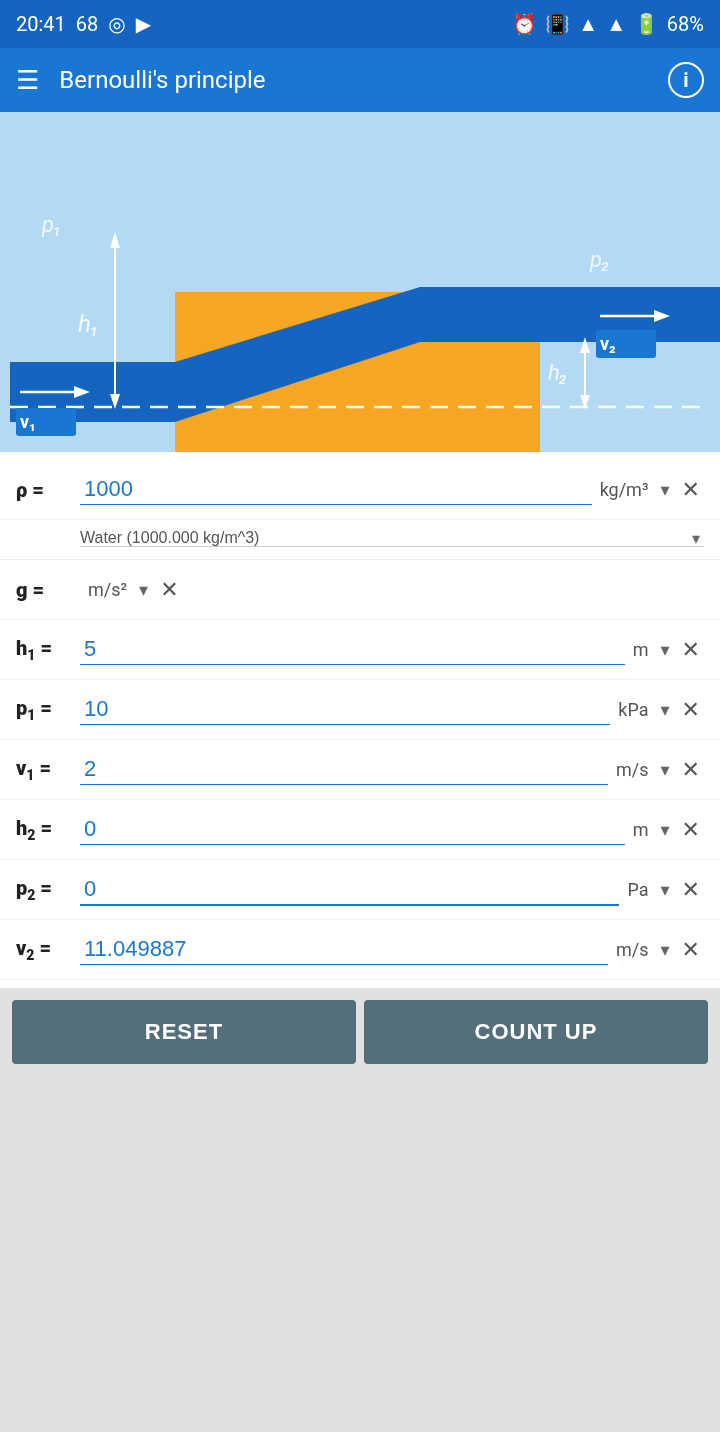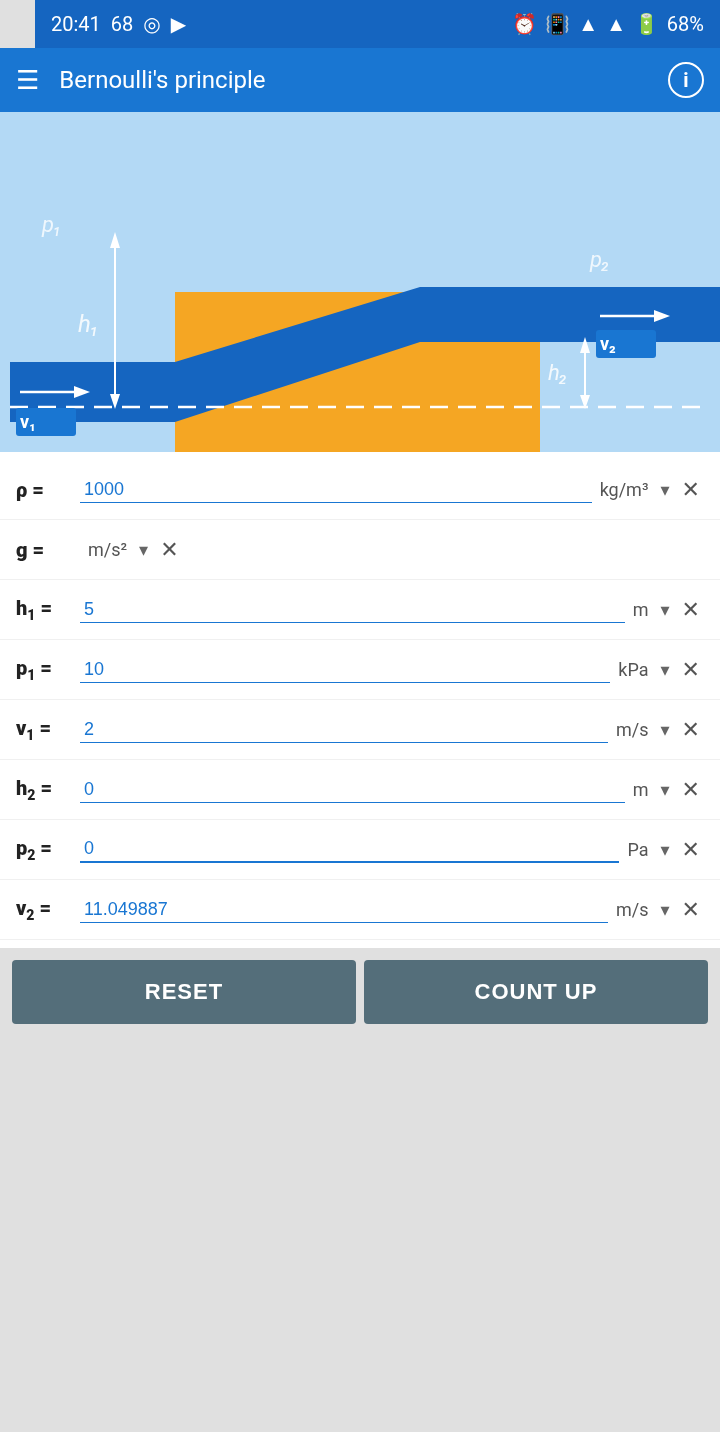--- a/index.html
+++ b/index.html
@@ -9,21 +9,20 @@
     
     .status-bar {
       background: #1565c0;
       color: white;
       display: flex;
       justify-content: space-between;
       align-items: center;
       padding: 6px 16px;
       font-size: 20px;
       height: 48px;
-      margin-left: 35px;
     }
     .status-left { display: flex; gap: 10px; align-items: center; }
     .status-right { display: flex; gap: 8px; align-items: center; }
 
     
     .header {
       background: #1976d2;
       color: white;
       display: flex;
       align-items: center;
@@ -105,21 +104,21 @@
       width: 64px;
       font-size: 20px;
       font-weight: bold;
       color: #222;
       flex-shrink: 0;
     }
     .var-input {
       flex: 1;
       border: none;
       border-bottom: 1.5px solid #1976d2;
-      font-size: 18px;
+      font-size: 22px;
       color: #1976d2;
       outline: none;
       padding: 2px 4px;
       background: transparent;
       min-width: 0;
     }
     .unit-label {
       font-size: 18px;
       color: #555;
       margin: 0 8px 0 8px;
@@ -283,20 +282,27 @@
 
 <div class="calculator">
 
   <div class="calc-row">
     <span class="var-label"><b>ρ =</b></span>
     <input class="var-input" type="text" value="1000" style="">
     <span class="unit-label">kg/m³</span>
     <span class="dropdown-arrow">▾</span>
     <span class="clear-btn">✕</span>
   </div>
+  <div class="calc-row preset-row">
+    <div class="preset-wrapper">
+      <select class="preset-select">
+        <option>Water (1000.000 kg/m^3)</option>
+      </select>
+    </div>
+  </div>
 
   <div class="calc-row">
     <span class="var-label"><b>g =</b></span>
     <span class="unit-label">m/s²</span>
     <span class="dropdown-arrow">▾</span>
     <span class="clear-btn">✕</span>
   </div>
 
   <div class="calc-row">
     <span class="var-label"><b>h<sub>1</sub> =</b></span>

